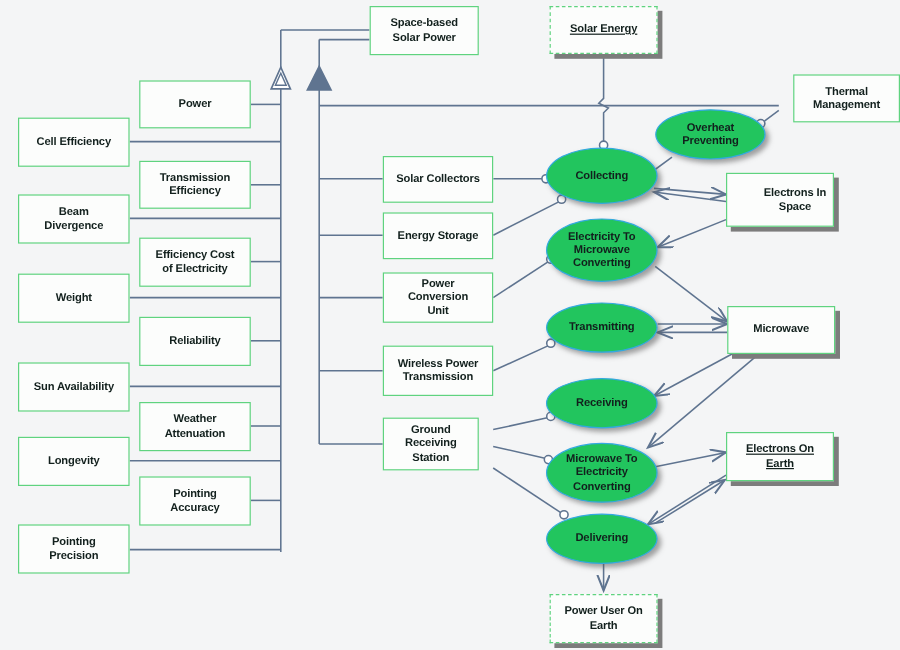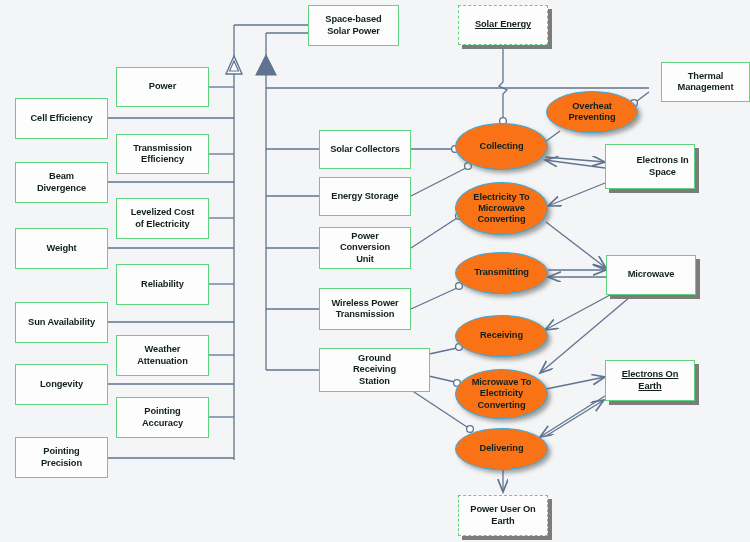--- a/index.html
+++ b/index.html
@@ -41,21 +41,21 @@
     background: #fcfdfc;
     border: 1.4px solid #5fd37f;
   }
   .rect.dashed {
     border-style: dashed;
   }
   .rect.shadow {
     box-shadow: 4px 4px 0 0 #7c7c7c;
   }
   .ellipse {
-    background: #f97316;
+    background: #22c55e;
     border: 1.6px solid #33a9e0;
     border-radius: 50%;
     box-shadow: 3px 3px 4px 0 rgba(90,90,90,0.55);
   }
 </style>
 </head>
 <body>
 
 <div id="canvas">
 
@@ -183,21 +183,21 @@
       </div>
       <div class="node rect" style="left: 116px; top: 134px; width: 93px; height: 40px;">
         <span style="white-space: pre-line;">Transmission
 Efficiency</span>
       </div>
       <div class="node rect" style="left: 15px; top: 162px; width: 93px; height: 41px;">
         <span style="white-space: pre-line; text-align: center;">Beam
 Divergence</span>
       </div>
       <div class="node rect" style="left: 116px; top: 198px; width: 93px; height: 41px;">
-        <span style="white-space: pre-line;">Levelized Cost
+        <span style="white-space: pre-line;">Efficiency Cost
 of Electricity</span>
       </div>
       <div class="node rect" style="left: 15px; top: 228px; width: 93px; height: 41px;">
         <span style="white-space: pre-line;">Weight</span>
       </div>
       <div class="node rect" style="left: 116px; top: 264px; width: 93px; height: 41px; text-align: center;">
         <span style="white-space: pre-line;">Reliability</span>
       </div>
       <div class="node rect" style="left: 15px; top: 302px; width: 93px; height: 41px;">
         <span style="white-space: pre-line;">Sun Availability</span>
@@ -225,21 +225,21 @@
       </div>
       <div class="node rect" style="left: 319px; top: 227px; width: 92px; height: 42px;">
         <span style="white-space: pre-line;">Power
 Conversion
 Unit</span>
       </div>
       <div class="node rect" style="left: 319px; top: 288px; width: 92px; height: 42px;">
         <span style="white-space: pre-line;">Wireless Power
 Transmission</span>
       </div>
-      <div class="node rect" style="left: 319px; top: 348px; width: 111px; height: 44px;">
+      <div class="node rect" style="left: 319px; top: 348px; width: 80px; height: 44px;">
         <span style="white-space: pre-line;">Ground
 Receiving
 Station</span>
       </div>
       <div class="node ellipse" style="left: 455px; top: 123px; width: 93px; height: 47px;">
         <span style="white-space: pre-line;">Collecting</span>
       </div>
       <div class="node ellipse" style="left: 546px; top: 91px; width: 92px; height: 42px;">
         <span style="white-space: pre-line;">Overheat
 Preventing</span>

